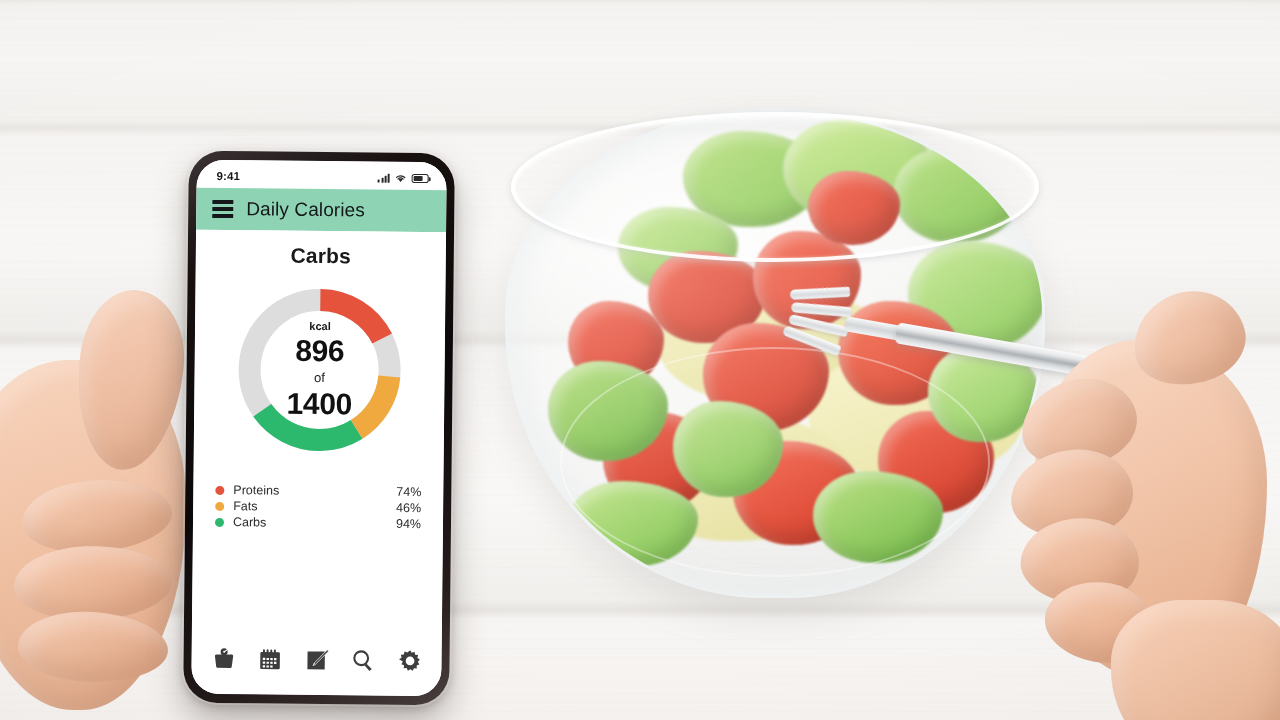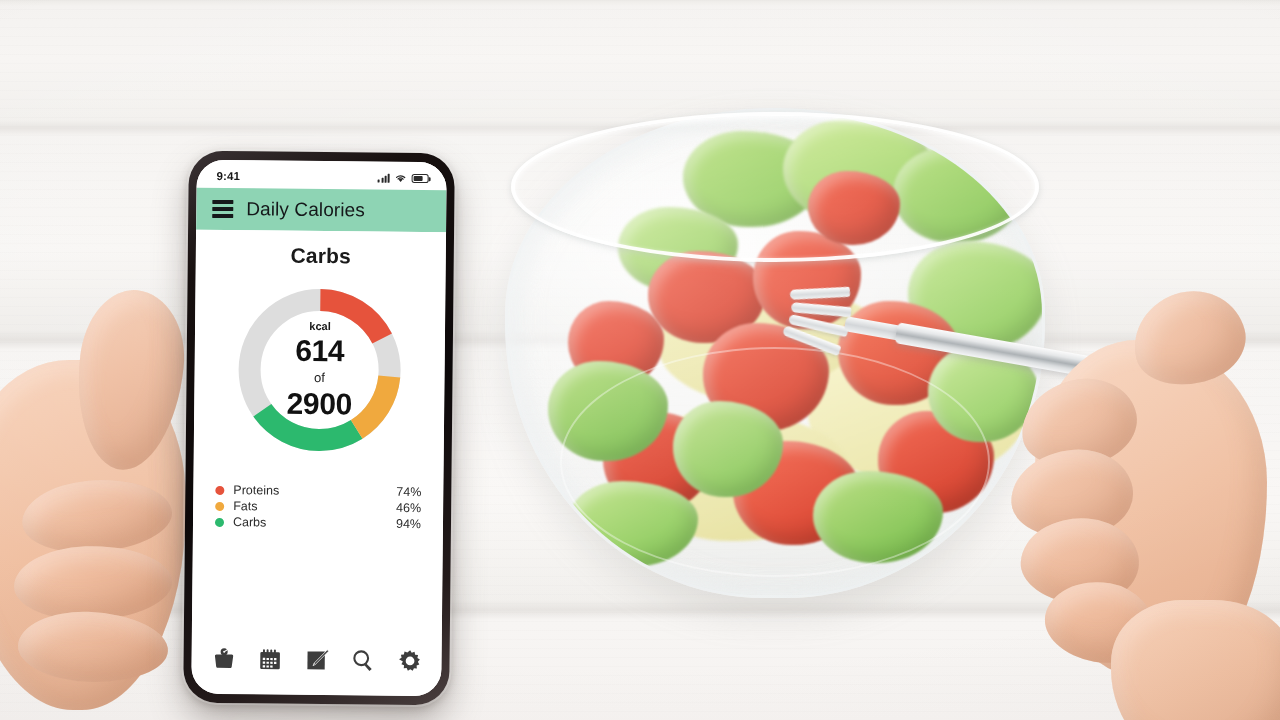--- a/index.html
+++ b/index.html
@@ -408,23 +408,23 @@
             <circle cx="86" cy="86" r="70" fill="none" stroke="#dddddd" stroke-width="22"></circle>
 
             <circle cx="86" cy="86" r="70" fill="none" stroke="#2cb96e" stroke-width="22" stroke-dasharray="106.0 333.8" stroke-dashoffset="-179.8"></circle>
 
             <circle cx="86" cy="86" r="70" fill="none" stroke="#f0a93e" stroke-width="22" stroke-dasharray="64.1 375.7" stroke-dashoffset="-115.7"></circle>
 
             <circle cx="86" cy="86" r="70" fill="none" stroke="#e6533c" stroke-width="22" stroke-dasharray="76.4 363.4" stroke-dashoffset="0"></circle>
           </svg>
           <div class="donut-center">
             <div class="kcal-label">kcal</div>
-            <div class="kcal-big">614</div>
+            <div class="kcal-big">896</div>
             <div class="kcal-of">of</div>
-            <div class="kcal-big">2900</div>
+            <div class="kcal-big">1400</div>
           </div>
         </div>
 
         <div class="legend">
           <div class="legend-row">
             <span class="legend-dot" style="background:#e6533c"></span>
             <span class="legend-name">Proteins</span>
             <span class="legend-val">74%</span>
           </div>
           <div class="legend-row">

